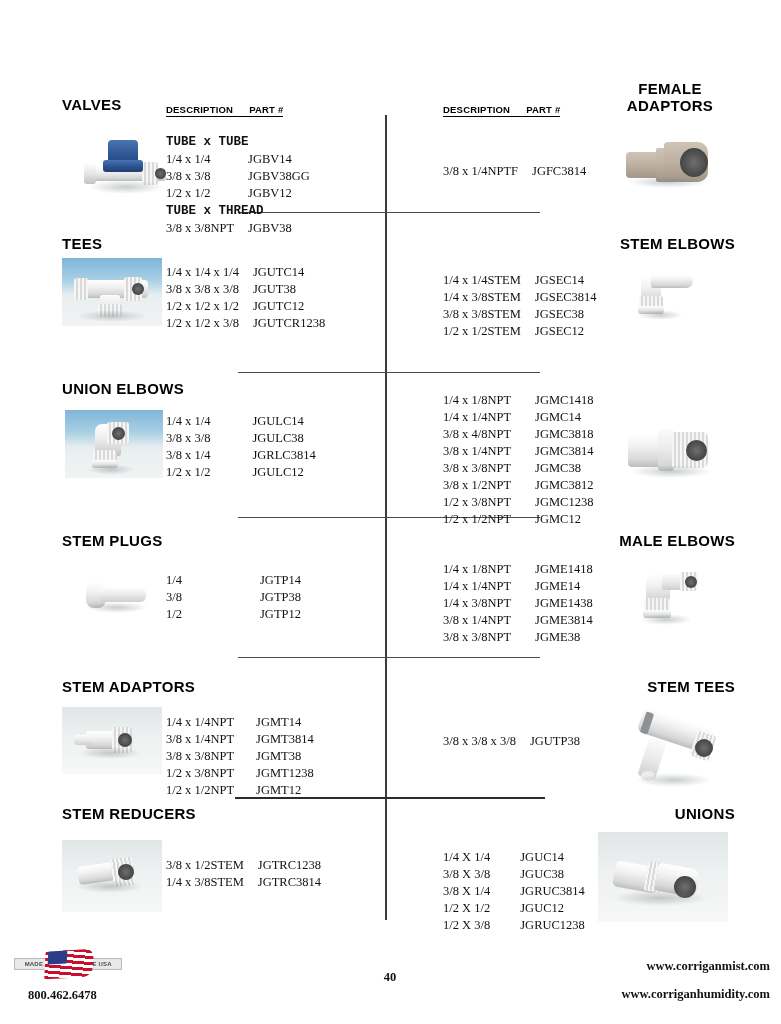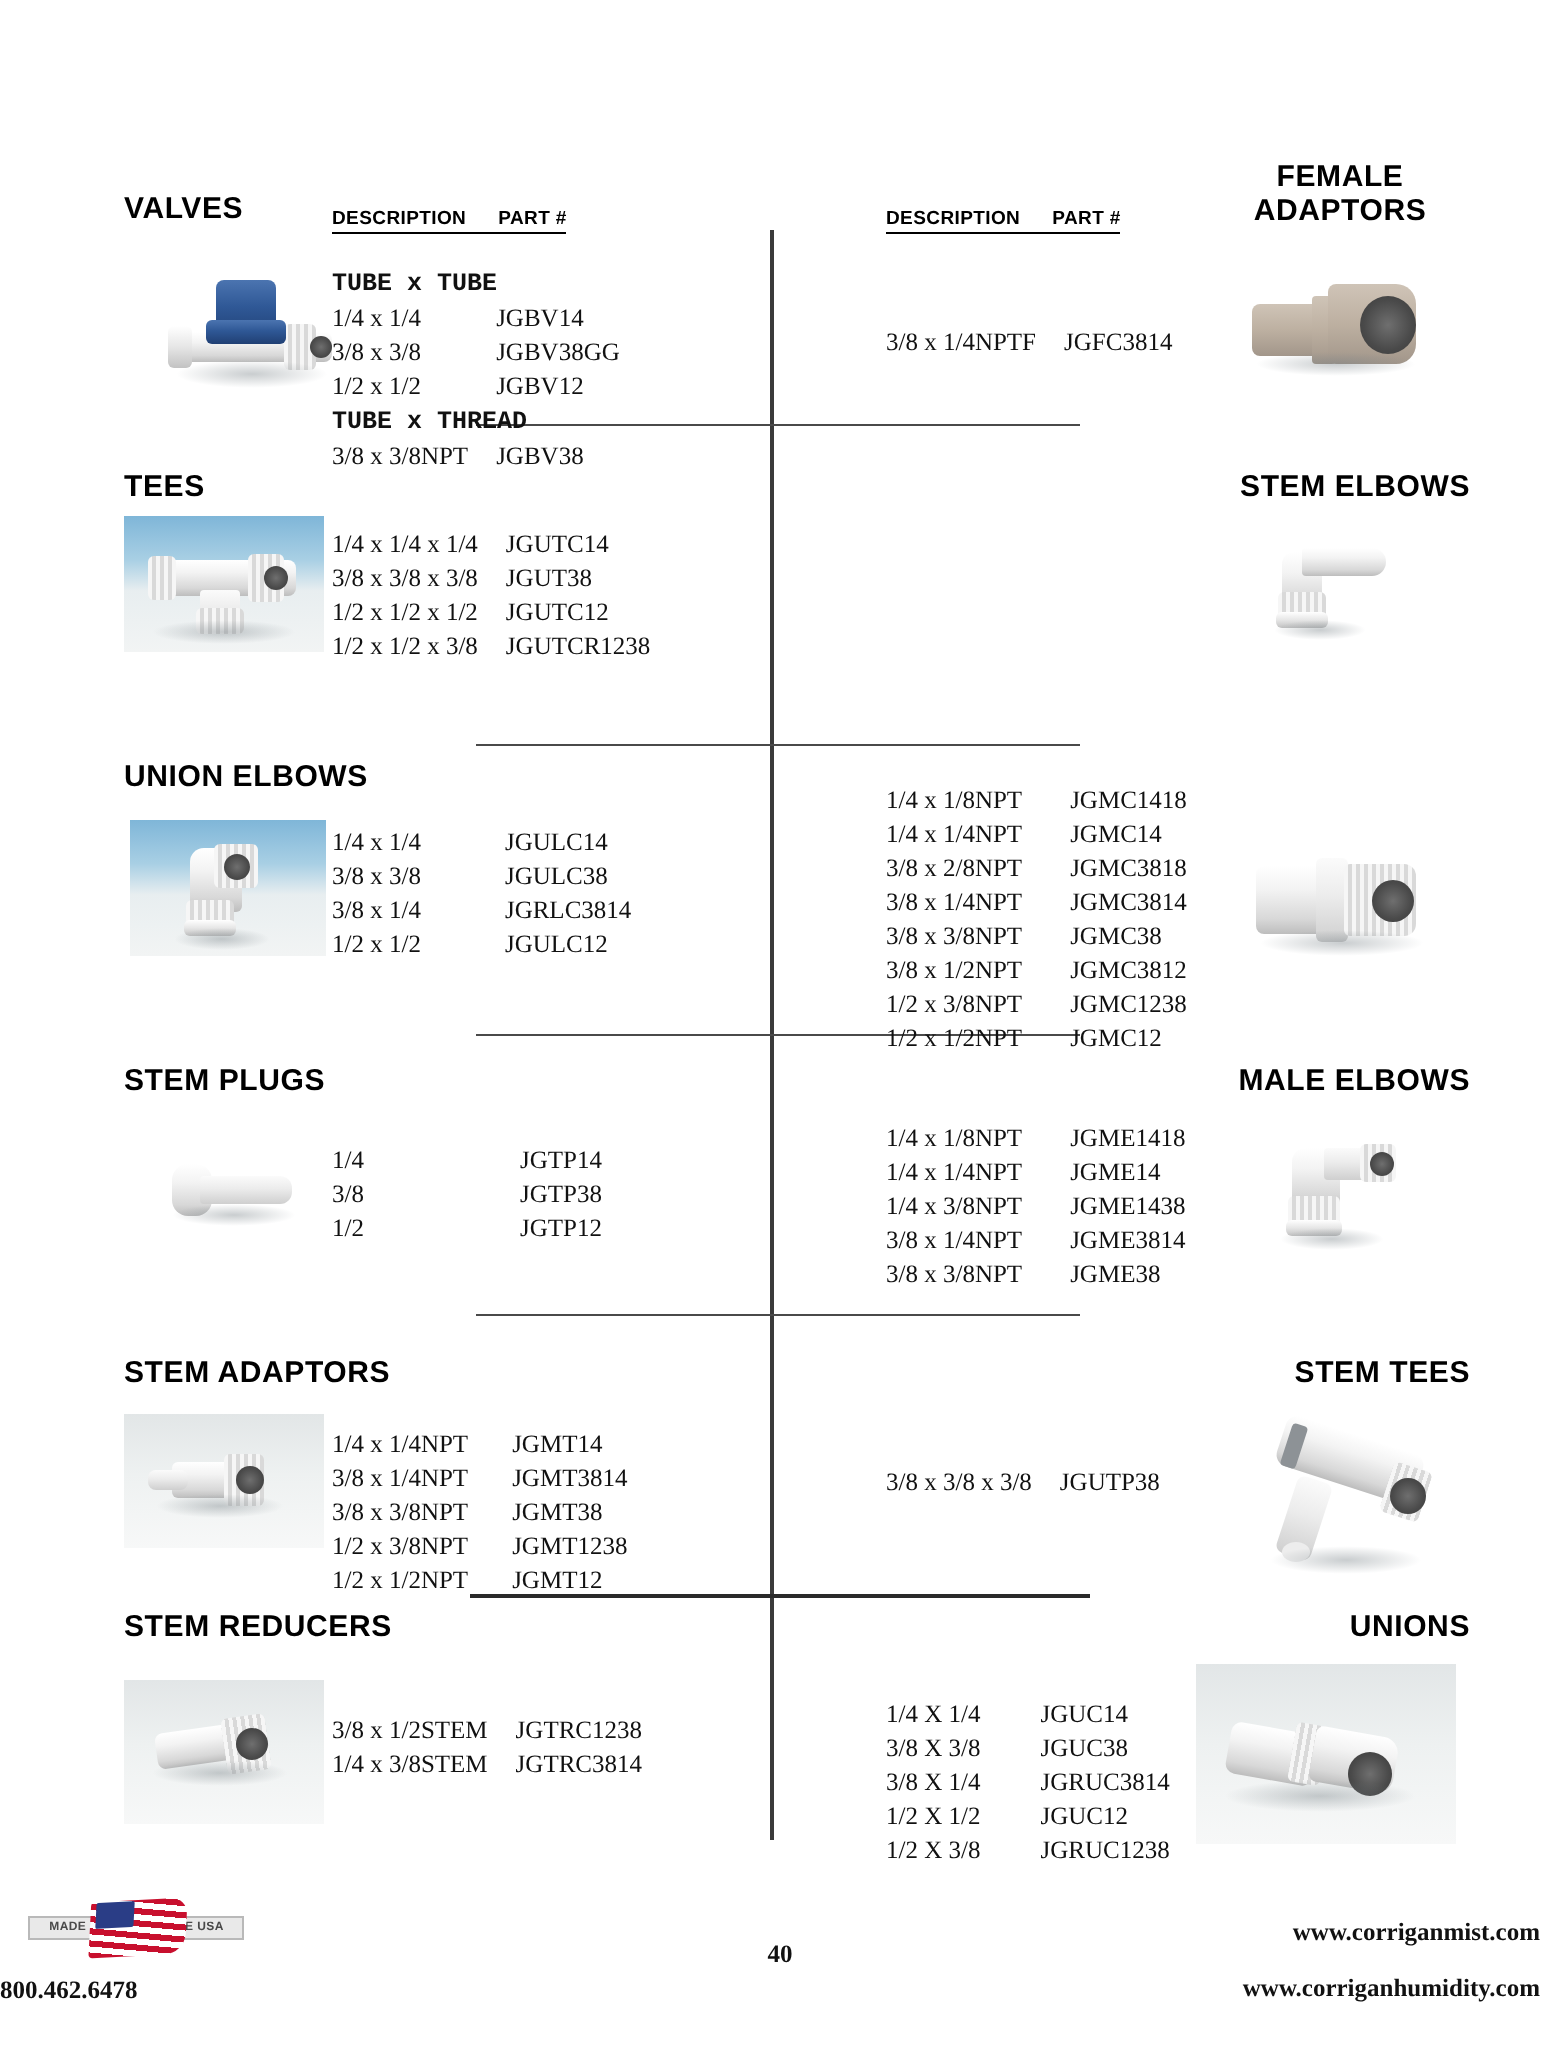--- a/index.html
+++ b/index.html
@@ -306,20 +306,40 @@
           <td>JGUTC12</td>
         </tr>
     <tr>
           <td class="desc">1/2 x 1/2 x 3/8</td>
           <td>JGUTCR1238</td>
         </tr>
   </tbody>
     </table>
 
   <div class="sec-title right" style="left:570px; top:235px; width:165px;">STEM ELBOWS</div>
+  <table class="parts" style="left:443px; top:272px;">
+    <tbody>
+        <tr>
+          <td class="desc">1/4 x 1/4STEM</td>
+          <td>JGSEC14</td>
+        </tr>
+    <tr>
+          <td class="desc">1/4 x 3/8STEM</td>
+          <td>JGSEC3814</td>
+        </tr>
+    <tr>
+          <td class="desc">3/8 x 3/8STEM</td>
+          <td>JGSEC38</td>
+        </tr>
+    <tr>
+          <td class="desc">1/2 x 1/2STEM</td>
+          <td>JGSEC12</td>
+        </tr>
+  </tbody>
+    </table>
   <div class="photo plain" style="left:625px; top:262px; width:90px; height:62px;">
     <div class="fit body-w" style="left:16px; top:14px; width:20px; height:30px; border-radius:6px 2px 2px 2px;"></div>
     <div class="fit body-w" style="left:26px; top:12px; width:42px; height:14px; border-radius:2px 7px 7px 2px;"></div>
     <div class="fit collar" style="left:14px; top:34px; width:24px; height:17px;"></div>
     <div class="fit ring" style="left:13px; top:44px; width:26px; height:8px; border-radius:3px;"></div>
     <div class="fit shadow-el" style="left:12px; top:48px; width:46px; height:10px;"></div>
   </div>
 
   <div class="sec-title" style="left:62px; top:380px;">UNION ELBOWS</div>
   <div class="photo sky" style="left:65px; top:410px; width:98px; height:68px;">
@@ -355,21 +375,21 @@
     <tbody>
         <tr>
           <td class="desc" style="padding-right:24px;">1/4 x 1/8NPT</td>
           <td>JGMC1418</td>
         </tr>
     <tr>
           <td class="desc">1/4 x 1/4NPT</td>
           <td>JGMC14</td>
         </tr>
     <tr>
-          <td class="desc">3/8 x 2/8NPT</td>
+          <td class="desc">3/8 x 4/8NPT</td>
           <td>JGMC3818</td>
         </tr>
     <tr>
           <td class="desc">3/8 x 1/4NPT</td>
           <td>JGMC3814</td>
         </tr>
     <tr>
           <td class="desc">3/8 x 3/8NPT</td>
           <td>JGMC38</td>
         </tr>
@@ -564,18 +584,18 @@
     </div>
     <div class="usa-bar" style="left:60px; width:48px;">
       <span>THE USA</span>
     </div>
     <div class="usa-flag">
       <div class="stripes"></div>
       <div class="canton"></div>
     </div>
   </div>
 
-  <div class="footer-phone" style="left:0; top:988px;text-align:center;">800.462.6478</div>
+  <div class="footer-phone" style="left:28px; top:988px;text-align:center;">800.462.6478</div>
   <div class="page-num" style="left:350px; top:970px; width:80px;">40</div>
   <div class="footer-link" style="left:490px; top:987px; width:280px;">www.corriganhumidity.com</div>
   <div class="footer-link" style="left:500px; top:959px; width:270px;">www.corriganmist.com</div>
 
 </div>
 
 </body></html>

